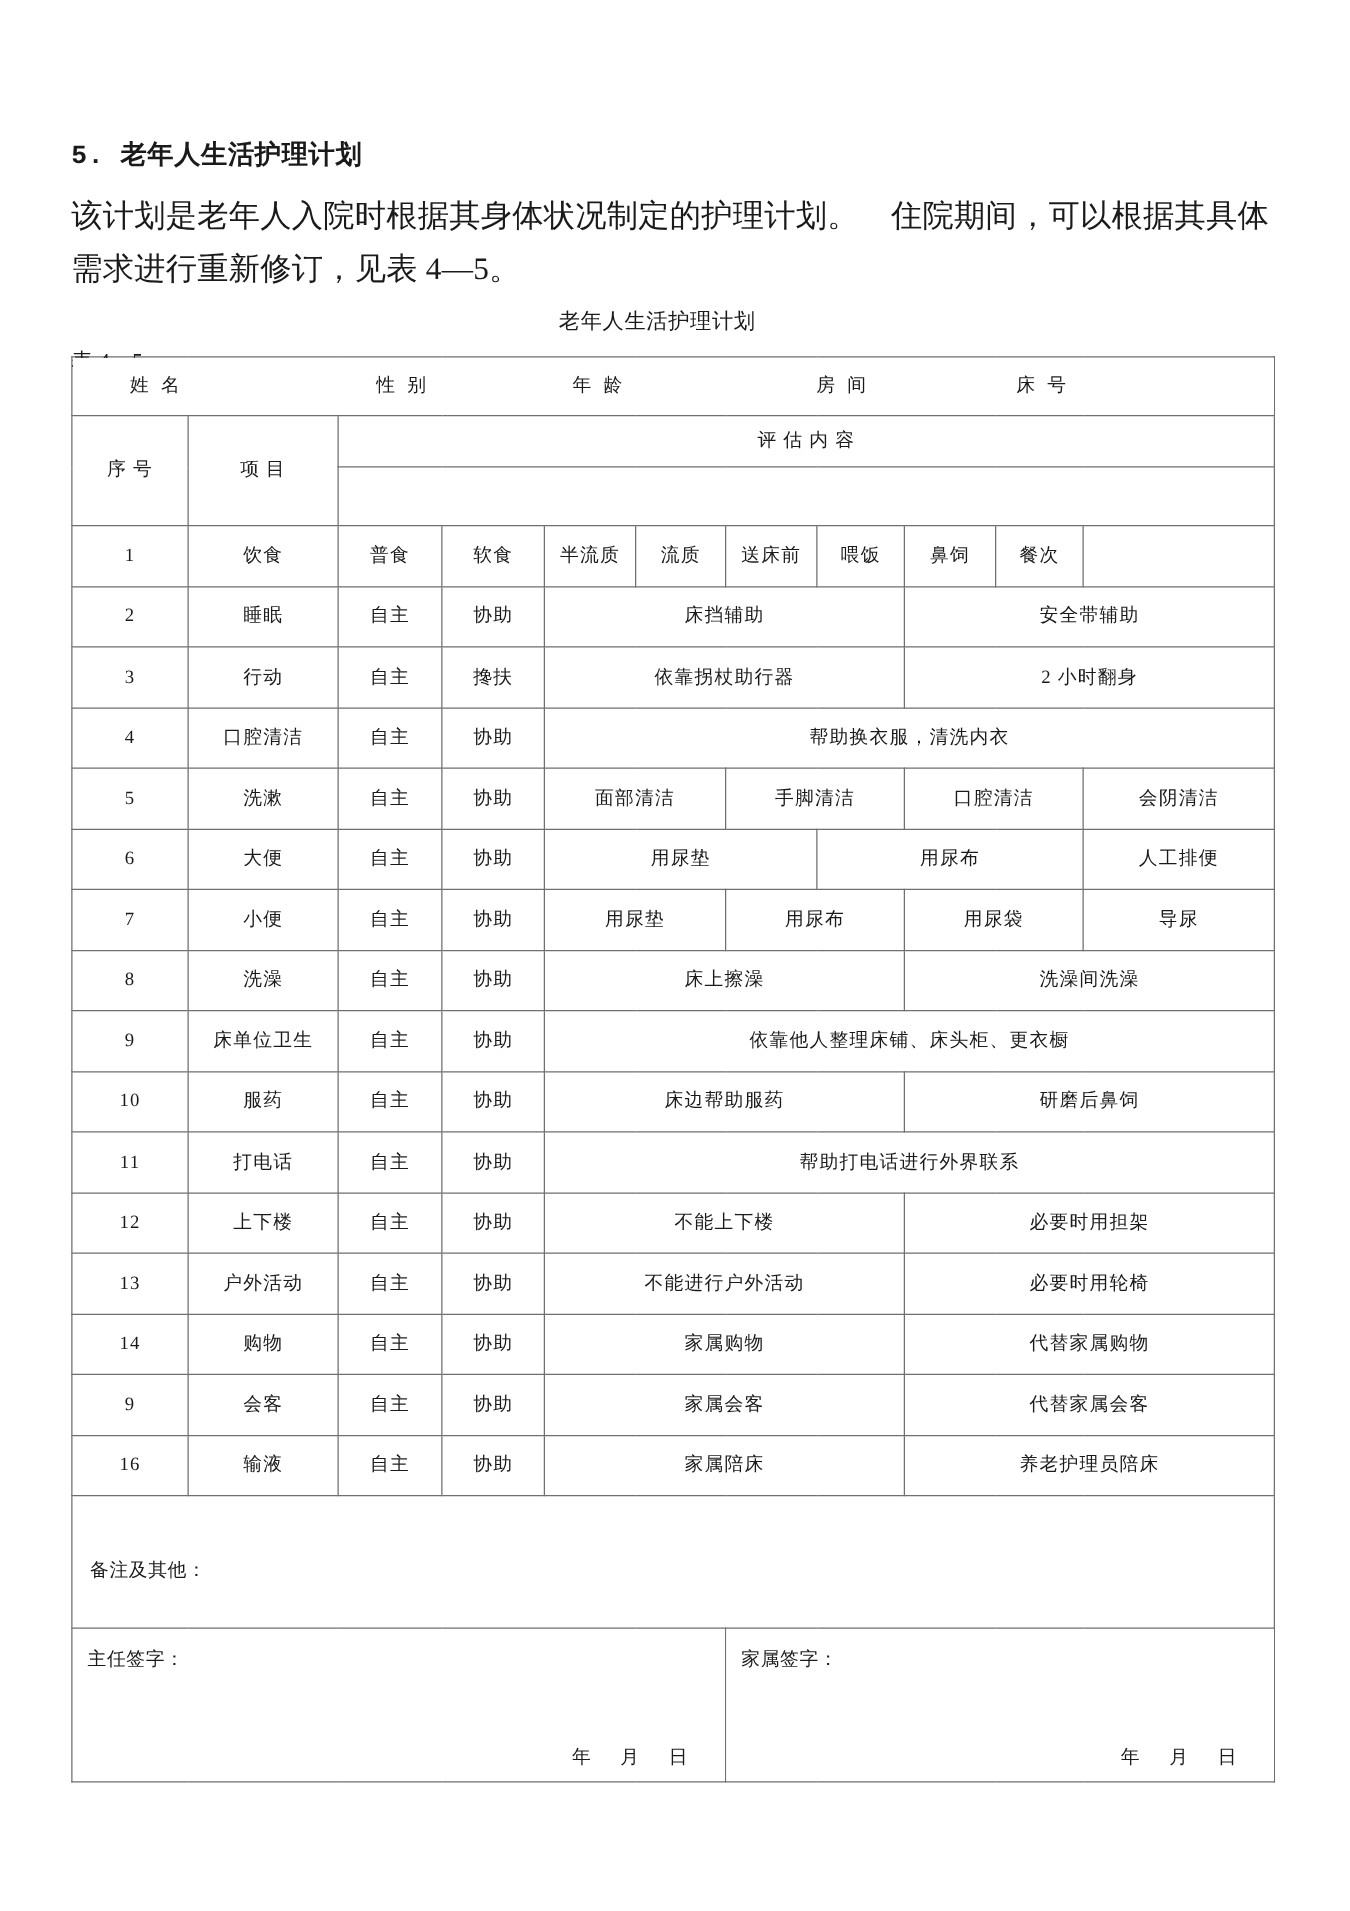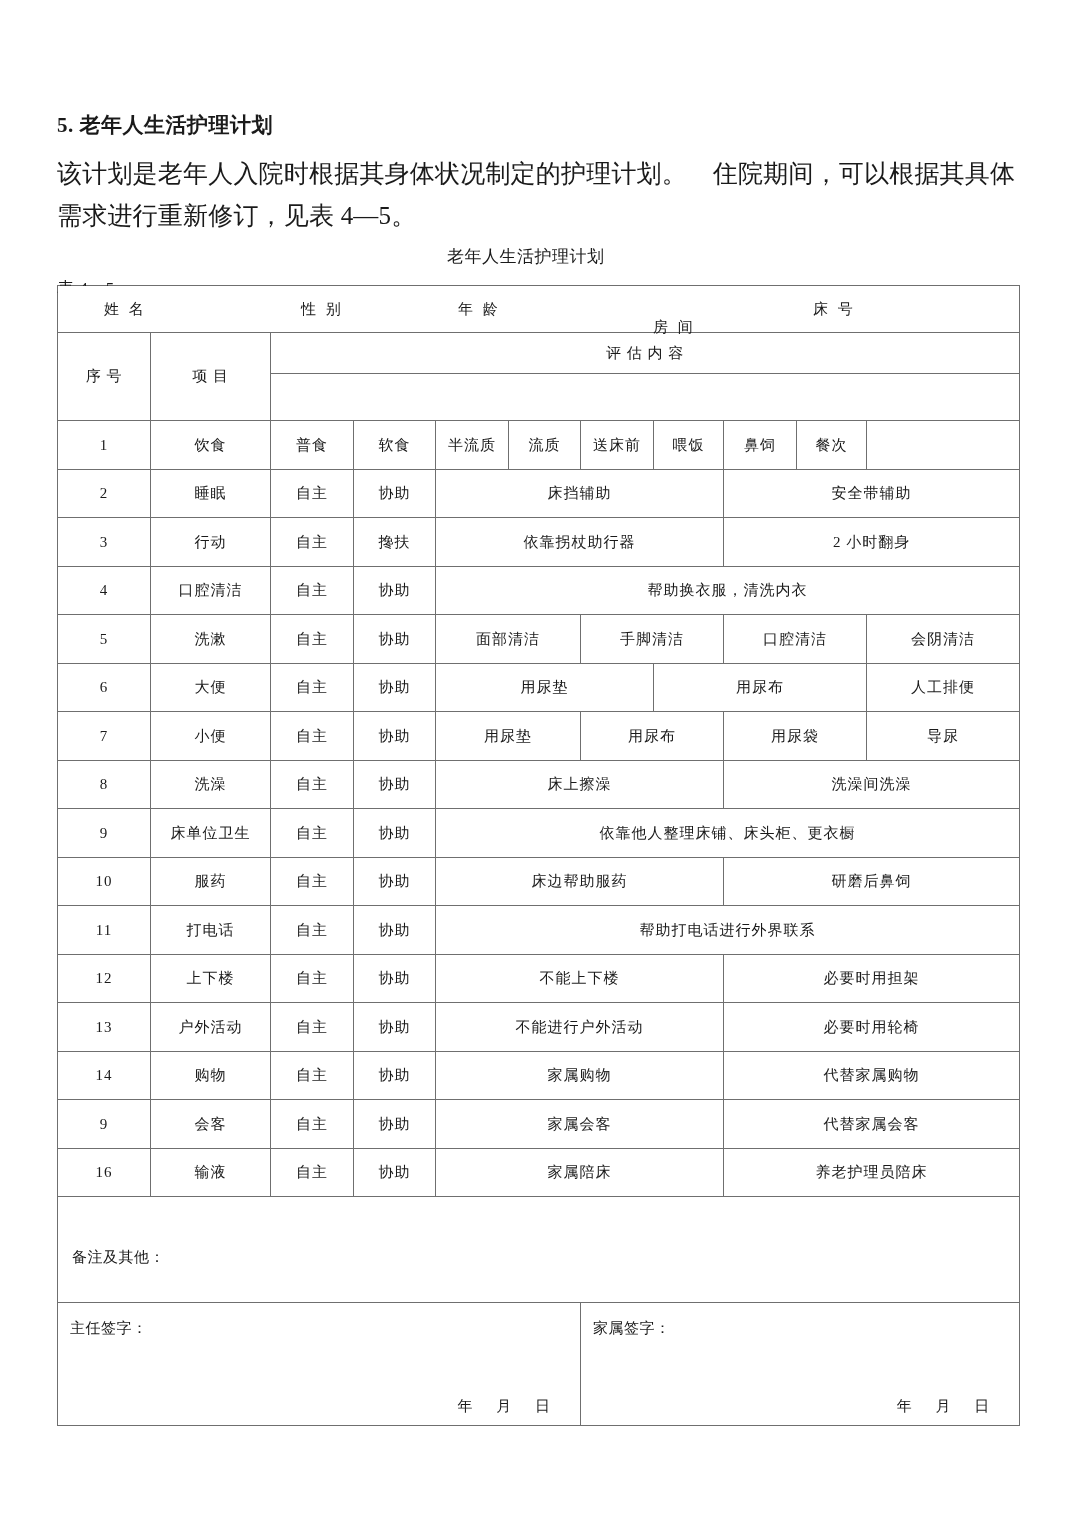--- a/index.html
+++ b/index.html
@@ -23,21 +23,21 @@
     box-sizing: border-box;
   }
   .doc-body {
     position: absolute;
     left: 57px;
     top: 112px;
     width: 962px;
   }
   
   .section-heading {
-    font-family: Liberation Serif, serif;
+    font-family: Liberation Mono, monospace;
     font-size: 21px;
     font-weight: bold;
     letter-spacing: 0.5px;
     line-height: 1.3;
     margin: 0 0 14px 0;
     white-space: pre;
   }
   .para {
     font-size: 25px;
     line-height: 42px;
@@ -90,21 +90,21 @@
   .ident-cell span {
     position: absolute;
     top: 50%;
     transform: translateY(-50%);
     white-space: pre;
     letter-spacing: 3px;
   }
   .ident-name   { left: 46px; }
   .ident-sex    { left: 243px; }
   .ident-age    { left: 400px; }
-  .ident-room   { left: 595px; margin-top: 18px; }
+  .ident-room   { left: 595px; }
   .ident-bed    { left: 755px; }
 
   tr.hdr-row-a td { height: 40px; }
   tr.hdr-row-b td { height: 46px; }
   .hdr-label { letter-spacing: 4px; }
   .assess-title { letter-spacing: 4px; }
 
   tr.data-row td { height: 47.5px; }
 
   

